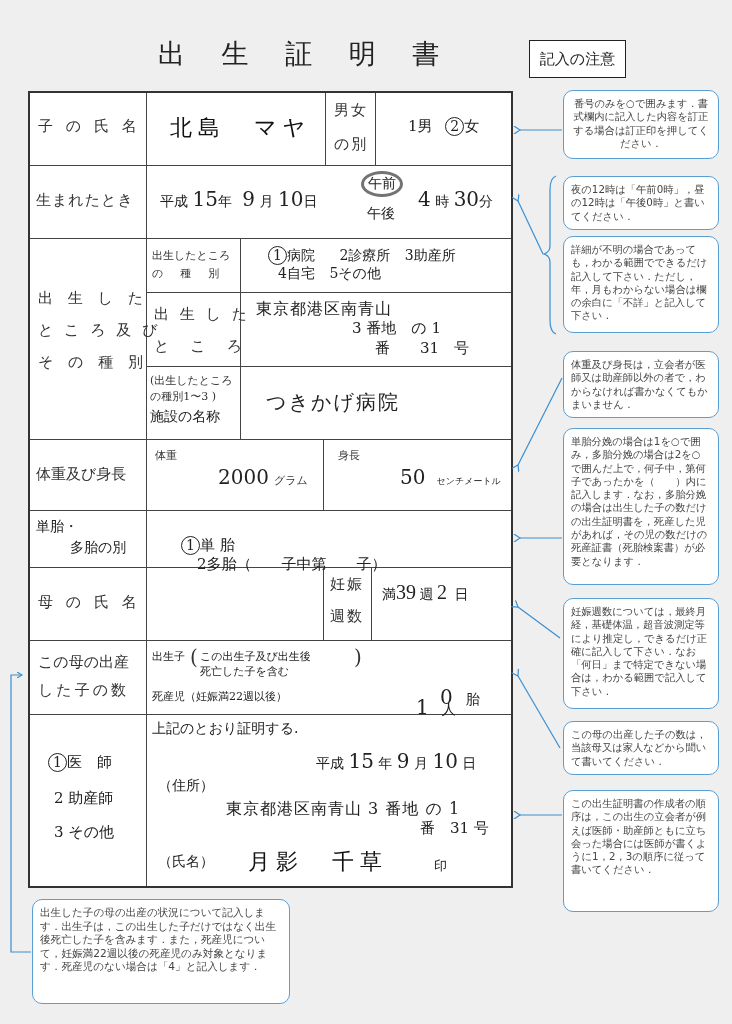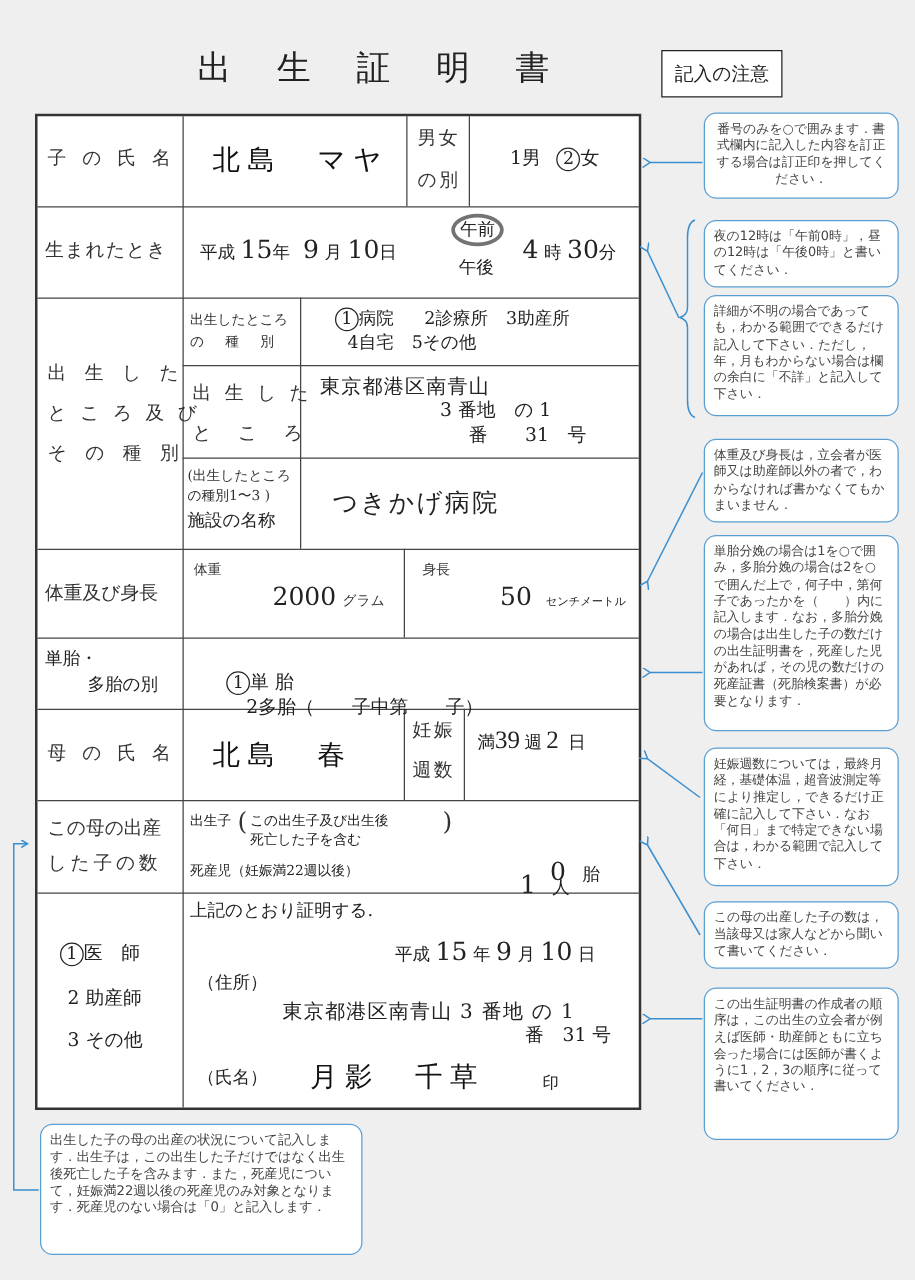--- a/index.html
+++ b/index.html
@@ -129,21 +129,20 @@
   </div>
 
   <div class="cell" style="left:6px;top:425px;font-size:14px;">単胎・</div>
   <div class="cell" style="left:40px;top:446px;font-size:14px;">多胎の別</div>
   <div class="cell" style="left:132px;top:425px;font-size:15px;white-space:pre;">
     <span class="circ">1</span><span>単 胎</span>
     <span style="margin-left:16px;">2多胎（　　子中第　　子）</span>
   </div>
 
   <div class="cell label" style="left:8px;top:500px;letter-spacing:4px;">母 の 氏 名</div>
-  <div class="cell hand" style="left:140px;top:496px;">北島　春</div>
   <div class="cell label" style="left:300px;top:482px;">妊娠</div>
   <div class="cell label" style="left:300px;top:514px;">週数</div>
   <div class="cell" style="left:352px;top:488px;font-size:14px;white-space:nowrap;font-family:Liberation Serif, serif;">
     <span>満</span><span class="big">39</span>
     <span>週</span>
     <span class="big">2</span>
     <span style="margin-left:4px;">日</span>
   </div>
 
   <div class="cell label" style="left:8px;top:560px;letter-spacing:0px;">この母の出産</div>
@@ -188,21 +187,21 @@
 </div>
 
 <div class="note" style="left:563px;top:90px;width:156px;height:69px;text-align:center;">番号のみを○で囲みます．書式欄内に記入した内容を訂正する場合は訂正印を押してください．</div>
 <div class="note" style="left:563px;top:176px;width:156px;height:54px;">夜の12時は「午前0時」，昼の12時は「午後0時」と書いてください．</div>
 <div class="note" style="left:563px;top:236px;width:156px;height:97px;">詳細が不明の場合であっても，わかる範囲でできるだけ記入して下さい．ただし，年，月もわからない場合は欄の余白に「不詳」と記入して下さい．</div>
 <div class="note" style="left:563px;top:351px;width:156px;height:67px;">体重及び身長は，立会者が医師又は助産師以外の者で，わからなければ書かなくてもかまいません．</div>
 <div class="note" style="left:563px;top:428px;width:156px;height:157px;">単胎分娩の場合は1を○で囲み，多胎分娩の場合は2を○で囲んだ上で，何子中，第何子であったかを（　　）内に記入します．なお，多胎分娩の場合は出生した子の数だけの出生証明書を，死産した児があれば，その児の数だけの死産証書（死胎検案書）が必要となります．</div>
 <div class="note" style="left:563px;top:598px;width:156px;height:111px;">妊娠週数については，最終月経，基礎体温，超音波測定等により推定し，できるだけ正確に記入して下さい．なお「何日」まで特定できない場合は，わかる範囲で記入して下さい．</div>
 <div class="note" style="left:563px;top:721px;width:156px;height:54px;">この母の出産した子の数は，当該母又は家人などから聞いて書いてください．</div>
 <div class="note" style="left:563px;top:790px;width:156px;height:122px;">この出生証明書の作成者の順序は，この出生の立会者が例えば医師・助産師ともに立ち会った場合には医師が書くように1，2，3の順序に従って書いてください．</div>
-<div class="note" style="left:32px;top:899px;width:258px;height:105px;font-size:10.6px;line-height:13.6px;">出生した子の母の出産の状況について記入します．出生子は，この出生した子だけではなく出生後死亡した子を含みます．また，死産児について，妊娠満22週以後の死産児のみ対象となります．死産児のない場合は「0」と記入します．</div>
+<div class="note" style="left:32px;top:899px;width:258px;height:105px;font-size:10.6px;line-height:13.6px;">出生した子の母の出産の状況について記入します．出生子は，この出生した子だけではなく出生後死亡した子を含みます．また，死産児について，妊娠満22週以後の死産児のみ対象となります．死産児のない場合は「4」と記入します．</div>
 
 <svg class="conn" viewBox="0 0 732 1024">
   <defs>
     <marker id="ah" markerWidth="8" markerHeight="8" refX="1" refY="4" orient="auto" markerUnits="userSpaceOnUse">
       <path d="M7,0 L1,4 L7,8" fill="none" stroke="#3a8fd0" stroke-width="1.2"></path>
     </marker>
   </defs>
   <g stroke="#3a8fd0" stroke-width="1.2" fill="none">
 
     <line x1="562" y1="130" x2="520" y2="130" marker-end="url(#ah)"></line>

